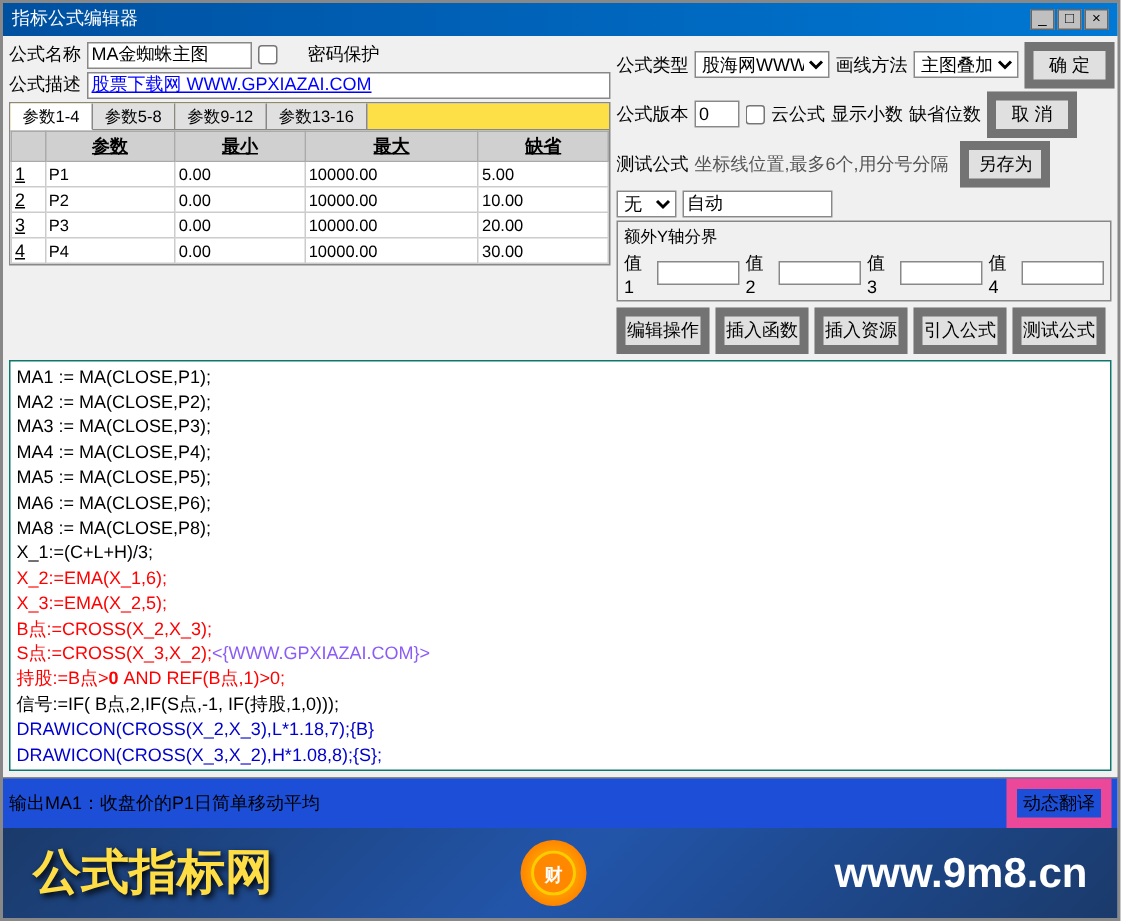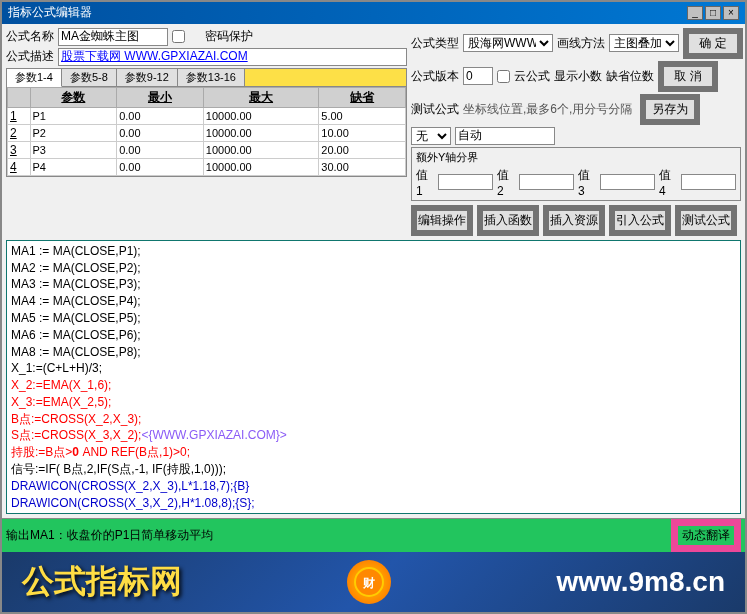--- a/index.html
+++ b/index.html
@@ -32,21 +32,21 @@
     .params-table th { background: #d0d0d0; border: 1px solid #aaa; padding: 1px 3px; text-align: center; }
     .params-table td { border: 1px solid #ccc; padding: 1px 2px; }
     .params-table td input { width: 100%; border: none; background: transparent; font-size: 11px; outline: none; }
     .yaxis-section { border: 1px solid #888; padding: 2px 4px; margin: 0; }
     .yaxis-label { font-size: 11px; margin-bottom: 2px; }
     .yaxis-inputs { display: flex; gap: 4px; align-items: center; }
     .yaxis-small { width: 55px; height: 16px; border: 1px solid #888; background: white; font-size: 11px; }
     .action-row { display: flex; gap: 4px; padding: 2px 0; }
     .code-area { flex: 1; background: white; border: 1px solid #0f766e; overflow-y: auto; padding: 2px 4px; font-family: "Courier New", monospace; font-size: 12px; line-height: 1.4; min-height: 200px; }
     .code-line { white-space: pre; }
-    .statusbar { background: #22c55e; border-top: 1px solid #888; padding: 1px 4px; display: flex; align-items: center; justify-content: space-between; min-height: 18px; text-align: right; }
+    .statusbar { background: #1d4ed8; border-top: 1px solid #888; padding: 1px 4px; display: flex; align-items: center; justify-content: space-between; min-height: 18px; text-align: right; }
     .watermark { background: linear-gradient(135deg, #1a3a6a 0%, #2255aa 50%, #1a3a6a 100%); color: white; display: flex; align-items: center; justify-content: space-between; padding: 4px 20px; min-height: 60px; }
     .watermark-left { font-size: 32px; font-weight: bold; color: #ffdd44; text-shadow: 2px 2px 4px #000; }
     .watermark-right { font-size: 28px; font-weight: bold; color: white; }
     .watermark-logo { width: 44px; height: 44px; background: radial-gradient(circle, #ffcc00, #ff6600); border-radius: 50%; display: flex; align-items: center; justify-content: center; font-size: 20px; margin: 0 10px; }
     .formula-desc { color: #0000ff; text-decoration: underline; font-size: 12px; }
   </style>
 </head>
 <body>
 
 <div class="window">

